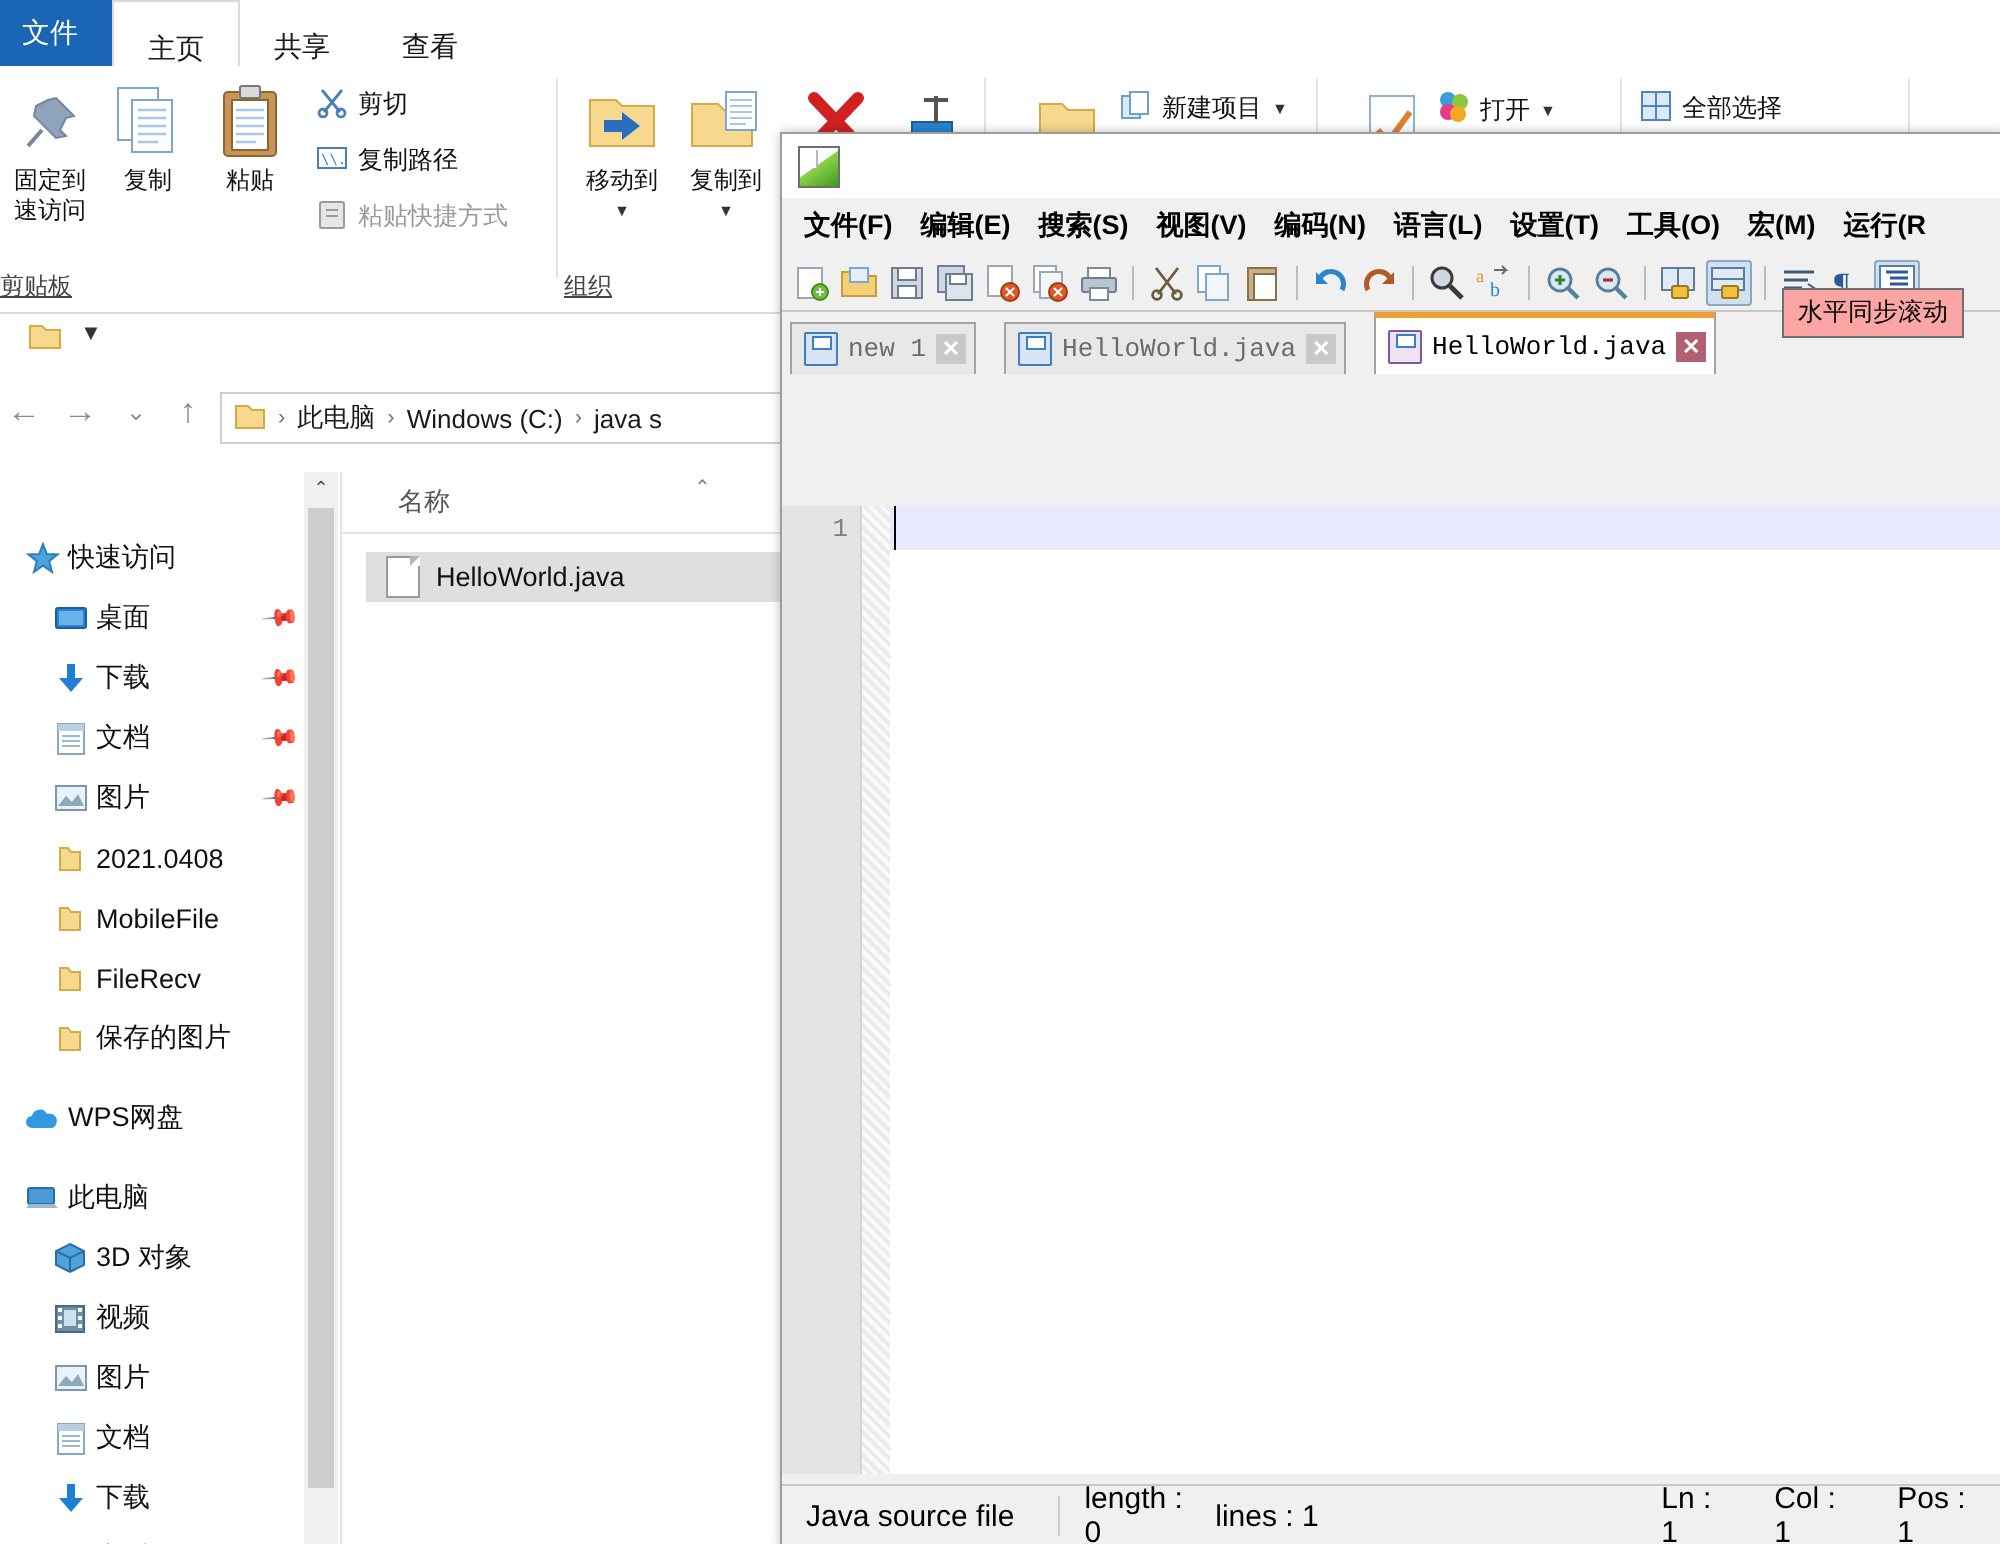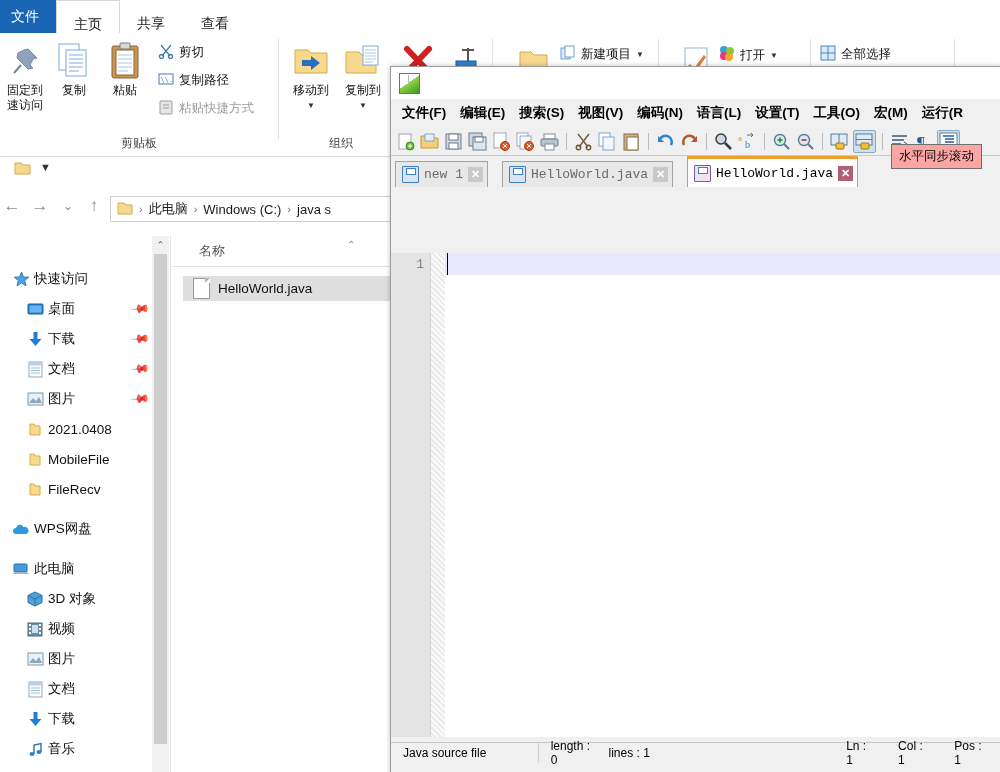--- a/index.html
+++ b/index.html
@@ -19,21 +19,21 @@
   .tab{position:absolute;top:0;height:33px;display:flex;align-items:flex-end;justify-content:center;font-size:14px;color:#1a1a1a;}
   .tab.active{background:#fff;border-left:1px solid #d9d9d9;border-right:1px solid #d9d9d9;border-top:1px solid #d9d9d9;border-bottom:1px solid #fff;}
   .tab-home{left:56px;width:62px;}
   .tab-share{left:120px;width:62px;}
   .tab-view{left:184px;width:62px;}
 
   
   .ribbon{position:absolute;left:0;top:33px;width:1000px;height:123px;background:#fff;border-bottom:1px solid #dcdcdc;}
   .rb-group{position:absolute;top:0;height:123px;}
   .rb-sep{position:absolute;top:6px;width:1px;height:100px;background:#e2e2e2;}
-  .rb-glabel{position:absolute;bottom:4px;width:100%;text-align:center;font-size:12px;color:#444;}
+  .rb-glabel{position:absolute;bottom:4px;width:100%;text-align:left;font-size:12px;color:#444;text-decoration:underline;}
   .big-btn{position:absolute;top:6px;width:58px;text-align:center;font-size:12px;color:#111;line-height:15px;}
   .big-btn .ic{height:44px;display:flex;align-items:center;justify-content:center;}
   .sm-btn{position:absolute;font-size:12.5px;color:#111;display:flex;align-items:center;gap:5px;}
   .sm-btn.dim{color:#9b9b9b;}
   .caret{font-size:8px;color:#333;}
 
   
   .qat{position:absolute;left:0;top:157px;width:1000px;height:27px;background:#fff;border-bottom:1px solid #e6e6e6;}
   .addrbar{position:absolute;left:0;top:184px;width:1000px;height:44px;background:#fff;}
   .nav-btn{position:absolute;top:11px;width:24px;height:22px;display:flex;align-items:center;justify-content:center;font-size:17px;color:#8d8d8d;}
@@ -90,21 +90,21 @@
 
   .npp-edit{position:absolute;left:0;right:0;top:186px;bottom:36px;background:#fff;display:flex;}
   .gutter{width:40px;background:#e4e4e4;border-right:1px solid #d4d4d4;
           font-family:"Liberation Mono","DejaVu Sans Mono",monospace;font-size:13px;color:#808080;
           text-align:right;padding:4px 6px 0 0;box-sizing:border-box;}
   .foldcol{width:14px;background:repeating-linear-gradient(45deg,#fafafa 0 2px,#ebebeb 2px 4px);}
   .codearea{flex:1;position:relative;background:#fff;}
   .curline{position:absolute;left:0;right:0;top:0;height:22px;background:#e8e8ff;}
 
   .npp-status{position:absolute;left:0;right:0;bottom:0;height:30px;background:#f0f0f0;border-top:1px solid #c8c8c8;
-              display:flex;align-items:flex-start;font-size:12px;color:#000;}
+              display:flex;align-items:center;font-size:15px;color:#000;}
   .st{padding:0 12px;height:20px;display:flex;align-items:center;border-right:1px solid #cfcfcf;}
   .st.nb{border-right:none;}
 </style>
 </head>
 <body>
 
 <div id="explorer">
 
   <div class="ribbon-tabs">
     <div class="tab-file">
@@ -409,20 +409,28 @@
       </span>
       <span>MobileFile</span>
     </div>
     <div class="nav-item nav-child">
       <span class="nic">
         <svg width="14" height="15" viewBox="0 0 14 15">
             <path d="M2 2h4l1.5 2H12v9H2z" fill="#f6d98f" stroke="#d6ab44"></path>
           </svg>
       </span>
       <span>FileRecv</span>
+    </div>
+    <div class="nav-item nav-child">
+      <span class="nic">
+        <svg width="14" height="15" viewBox="0 0 14 15">
+            <path d="M2 2h4l1.5 2H12v9H2z" fill="#f6d98f" stroke="#d6ab44"></path>
+          </svg>
+      </span>
+      <span>保存的图片</span>
     </div>
 
     <div class="nav-item nav-root" style="margin-top:10px;">
       <span class="nic">
         <svg width="18" height="13" viewBox="0 0 18 13">
             <path d="M4 11 a3 3 0 0 1 0-6 a4 4 0 0 1 7.5-1 a3.2 3.2 0 0 1 2.5 7z" fill="#2f9ae0"></path>
           </svg>
       </span>
       <span>WPS网盘</span>
     </div>

